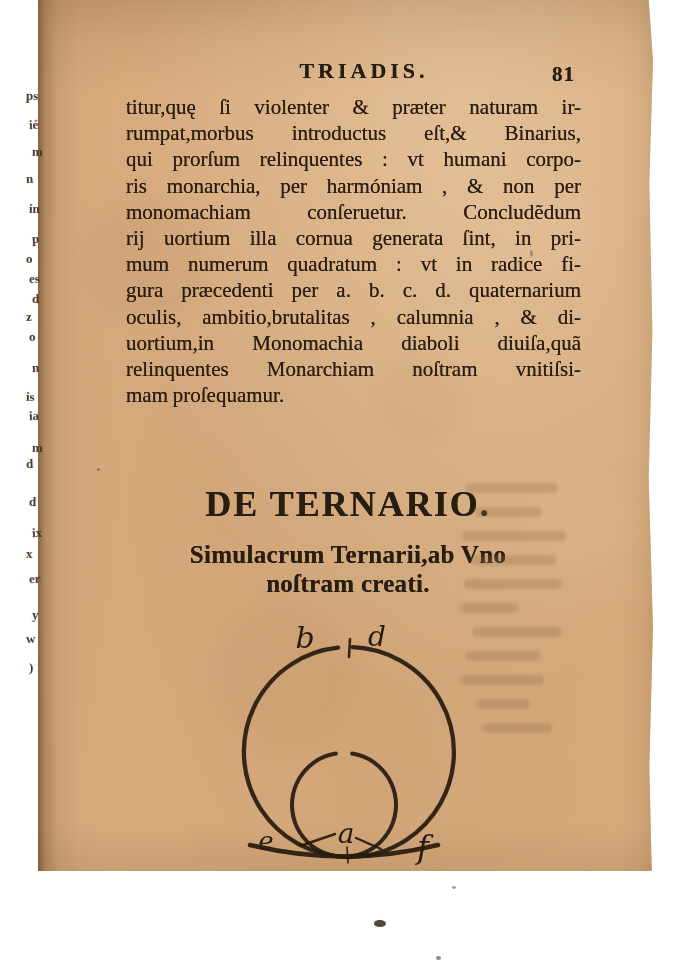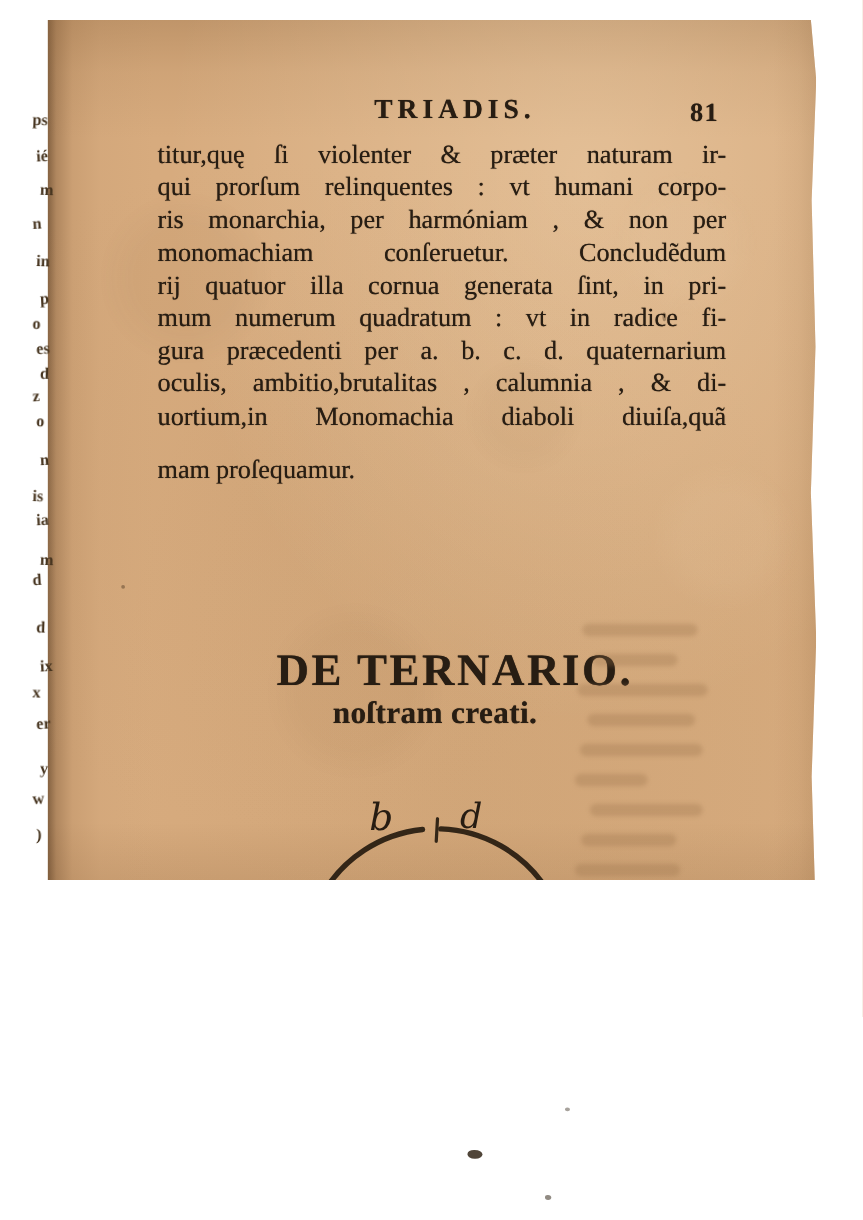--- a/index.html
+++ b/index.html
@@ -1,18 +1,18 @@
 <!DOCTYPE html>
 <html><head>
 <meta charset="utf-8">
 <style>
   html,body{margin:0;padding:0;background:#ffffff;}
   .scan{position:relative;width:690px;height:976px;background:#ffffff;overflow:hidden;
         font-family:"Liberation Serif","DejaVu Serif",serif;}
-  .page{position:absolute;left:38px;top:16px;width:615px;height:688px;
+  .page{position:absolute;left:38px;top:0;width:615px;height:871px;
     background:
       radial-gradient(ellipse at 70% 18%, rgba(255,236,205,0.30), transparent 55%),
       radial-gradient(ellipse at 30% 55%, rgba(198,156,112,0.25), transparent 50%),
       radial-gradient(ellipse at 78% 72%, rgba(205,164,118,0.28), transparent 55%),
       radial-gradient(ellipse at 55% 92%, rgba(188,146,100,0.22), transparent 60%),
       linear-gradient(180deg, rgba(138,98,58,0.30) 0px, rgba(138,98,58,0.10) 42px, transparent 95px),
       linear-gradient(90deg, rgba(62,36,14,0.55) 0px, rgba(112,76,44,0.38) 7px, rgba(160,118,78,0.22) 20px, rgba(190,148,106,0.12) 42px, transparent 85px),
       linear-gradient(270deg, rgba(150,110,70,0.28) 0px, rgba(150,110,70,0.10) 14px, transparent 34px),
       linear-gradient(0deg, rgba(150,108,68,0.22) 0px, transparent 46px),
       #d7ab7e;
@@ -26,22 +26,22 @@
       radial-gradient(circle at 40% 78%, rgba(120,82,48,0.09) 0 7%, transparent 11%),
       radial-gradient(circle at 88% 60%, rgba(236,206,170,0.20) 0 5%, transparent 9%);
   }
   .ink{color:#271d13;text-shadow:0 0 0.6px rgba(46,32,18,0.85);}
   .running-title{position:absolute;left:104px;top:58px;width:444px;text-align:center;
     font-size:22px;font-weight:700;letter-spacing:4px;}
   .pagenum{position:absolute;left:514px;top:62px;font-size:21px;font-weight:700;letter-spacing:1px;}
   .body-block{position:absolute;left:88px;top:94px;width:455px;font-size:21px;line-height:26.2px;
     word-spacing:-0.5px;}
   .body-block .line{text-align:justify;text-align-last:justify;white-space:normal;}
-  .body-block .line.last{text-align-last:left;margin-top:16px;}
-  .section-heading{position:absolute;left:88px;top:486px;width:444px;margin:16px;text-align:center;
+  .body-block .line.last{text-align-last:left;}
+  .section-heading{position:absolute;left:88px;top:486px;width:444px;margin:0;text-align:center;
     font-size:36px;font-weight:700;letter-spacing:2px;line-height:1;}
   .subtitle{position:absolute;left:88px;top:540px;width:444px;text-align:center;
     font-size:25px;font-weight:700;line-height:29px;letter-spacing:0.3px;}
   .diagram{position:absolute;left:170px;top:612px;}
   .diagram text{font-family:"DejaVu Serif","Liberation Serif",serif;font-style:italic;fill:#261c12;}
   .sig-mark{position:absolute;left:454px;top:896px;font-size:23px;font-weight:700;color:#190f07;
     transform:scaleX(1.05);text-shadow:0 0 1px rgba(20,12,5,0.9);}
   .ghost{position:absolute;left:422px;top:483px;width:130px;pointer-events:none;}
   .ghost .gline{background:rgba(152,112,72,0.30);height:10px;border-radius:5px;filter:blur(1.6px);
     margin-bottom:14px;}
@@ -54,34 +54,37 @@
 
 <div class="scan">
   <div class="page">
     <div class="mottle"></div>
 
     <div class="running-title ink">TRIADIS.</div>
     <div class="pagenum ink">81</div>
 
     <div class="body-block ink" id="bodyLines">
         <div class="line">titur,quę ſi violenter &amp; præter naturam ir-</div>
+        <div class="line">rumpat,morbus introductus eſt,&amp; Binarius,</div>
         <div class="line">qui prorſum relinquentes : vt humani corpo-</div>
         <div class="line">ris monarchia, per harmóniam , &amp; non per</div>
         <div class="line">monomachiam conſeruetur. Concludẽdum</div>
-        <div class="line">rij quatuor illa cornua generata ſint, in pri-</div>
+        <div class="line">rij uortium illa cornua generata ſint, in pri-</div>
         <div class="line">mum numerum quadratum : vt in radice fi-</div>
         <div class="line">gura præcedenti per a. b. c. d. quaternarium</div>
         <div class="line">oculis, ambitio,brutalitas , calumnia , &amp; di-</div>
         <div class="line">uortium,in Monomachia diaboli diuiſa,quã</div>
+        <div class="line">relinquentes Monarchiam noſtram vnitiſsi-</div>
         <div class="line last">mam proſequamur.</div>
       </div>
 
     <h1 class="section-heading ink">DE TERNARIO.</h1>
 
     <div class="subtitle ink">
+      <div>Simulacrum Ternarii,ab Vno</div>
       <div>noſtram creati.</div>
     </div>
 
     <svg class="diagram" width="290" height="270" viewBox="0 0 290 270">
       <g fill="none" stroke="#271c10" stroke-opacity="0.93" stroke-linecap="round">
         <path d="M 144.7 35.1 A 105 105 0 1 1 130 35.6" stroke-width="4.3"></path>
         <path d="M 144.1 141.6 A 52 52 0 1 1 127.9 141.6" stroke-width="4"></path>
         <path d="M 42 233 Q 136 256 230 233" stroke-width="4.6"></path>
         <path d="M 142 27 L 141 45" stroke-width="2.6"></path>
         <path d="M 139 235 L 140 251" stroke-width="1.6"></path>

